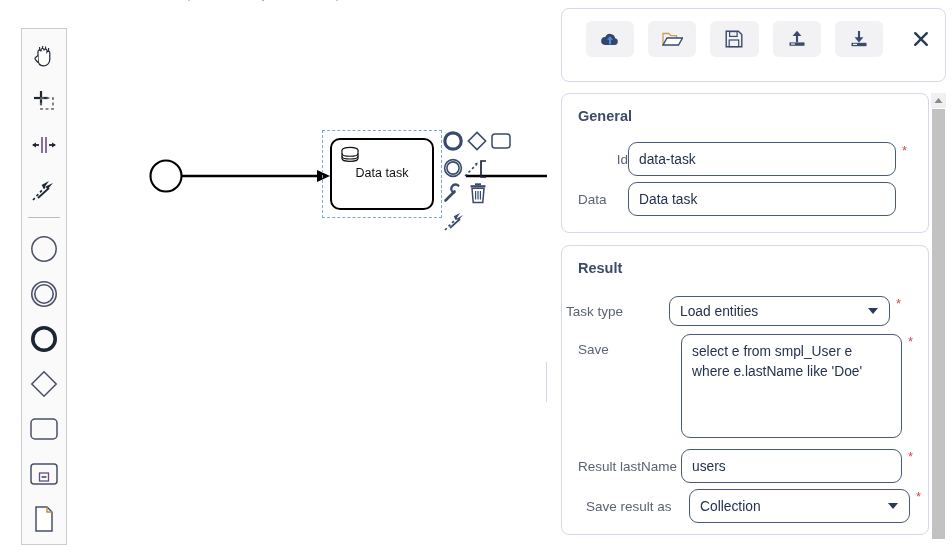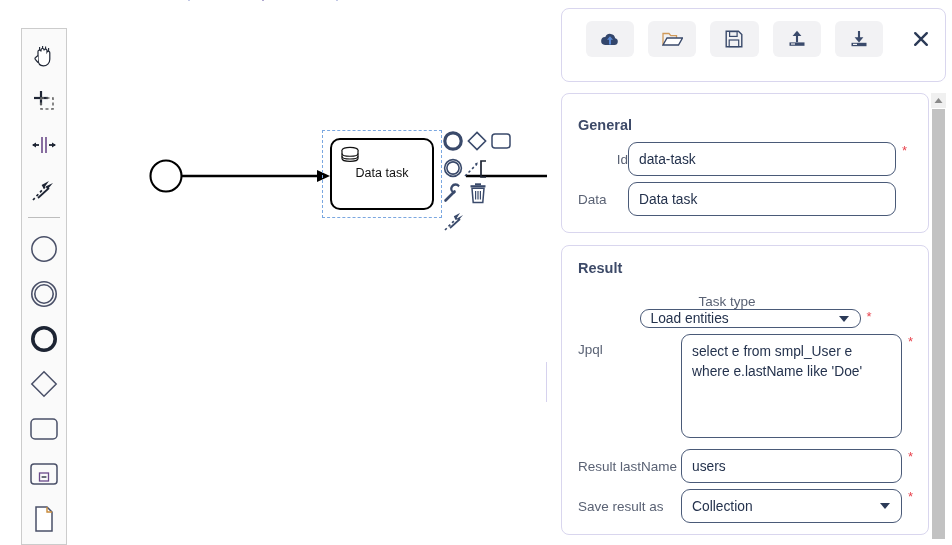--- a/index.html
+++ b/index.html
@@ -345,69 +345,69 @@
       </button>
       <button class="tb-btn bare">
         <svg width="16" height="16">
           <path d="M2.2 2.2 L13.8 13.8 M13.8 2.2 L2.2 13.8" stroke="#2b3a57" stroke-width="2.4" stroke-linecap="round"></path>
         </svg>
       </button>
     </div>
   </div>
 
   <div class="card card-general">
-    <div class="section-title" style="top:23px;">General</div>
+    <div class="section-title" style="top:14px;">General</div>
 
     <div class="frow" style="left:16px; top:48px; width:336px; height:34px;">
       <div class="flabel" style="width:50px;text-align:right;">Id</div>
       <div class="fctl" style="width:268px; height:34px;">
         <input class="fin" type="text" value="data-task" style="">
         <span class="req" style="right:-11px; top:2px;">*</span>
       </div>
     </div>
 
     <div class="frow" style="left:16px; top:88px; width:336px; height:34px;">
       <div class="flabel" style="width:50px;">Data</div>
       <div class="fctl" style="width:268px; height:34px;">
         <input class="fin" type="text" value="Data task" style="">
       </div>
     </div>
   </div>
 
   <div class="card card-details">
     <div class="section-title" style="top:14px;">Result</div>
 
-    <div class="frow" style="left:20px; top:48px; width:336px; height:34px;flex-direction:column;">
+    <div class="frow" style="left:4px; top:48px; width:336px; height:34px;">
       <div class="flabel" style="width:103px;">Task type</div>
       <div class="fctl" style="width:221px; height:30px;">
         <div class="selwrap">
           <div class="fin">Load entities</div>
           <span class="caret"></span>
         </div>
         <span class="req" style="right:-11px; top:1px;">*</span>
       </div>
     </div>
 
     <div class="frow" style="left:16px; top:88px; width:336px; height:104px; align-items:flex-start;">
-      <div class="flabel" style="width:103px; padding-top:8px;">Jpql</div>
+      <div class="flabel" style="width:103px; padding-top:8px;">Save</div>
       <div class="fctl" style="width:221px; height:104px;">
         <textarea class="fin" style="">select e from smpl_User e where e.lastName like 'Doe'</textarea>
         <span class="req" style="right:-11px; top:1px;">*</span>
       </div>
     </div>
 
     <div class="frow" style="left:16px; top:203px; width:336px; height:34px;">
       <div class="flabel" style="width:103px;">Result lastName</div>
       <div class="fctl" style="width:221px; height:34px;">
         <input class="fin" type="text" value="users" style="">
         <span class="req" style="right:-11px; top:1px;">*</span>
       </div>
     </div>
 
-    <div class="frow" style="left:16px; top:243px; width:336px; height:34px;">
+    <div class="frow" style="left:24px; top:243px; width:336px; height:34px;">
       <div class="flabel" style="width:103px;">Save result as</div>
       <div class="fctl" style="width:221px; height:34px;">
         <div class="selwrap">
           <div class="fin">Collection</div>
           <span class="caret"></span>
         </div>
         <span class="req" style="right:-11px; top:1px;">*</span>
       </div>
     </div>
   </div>

